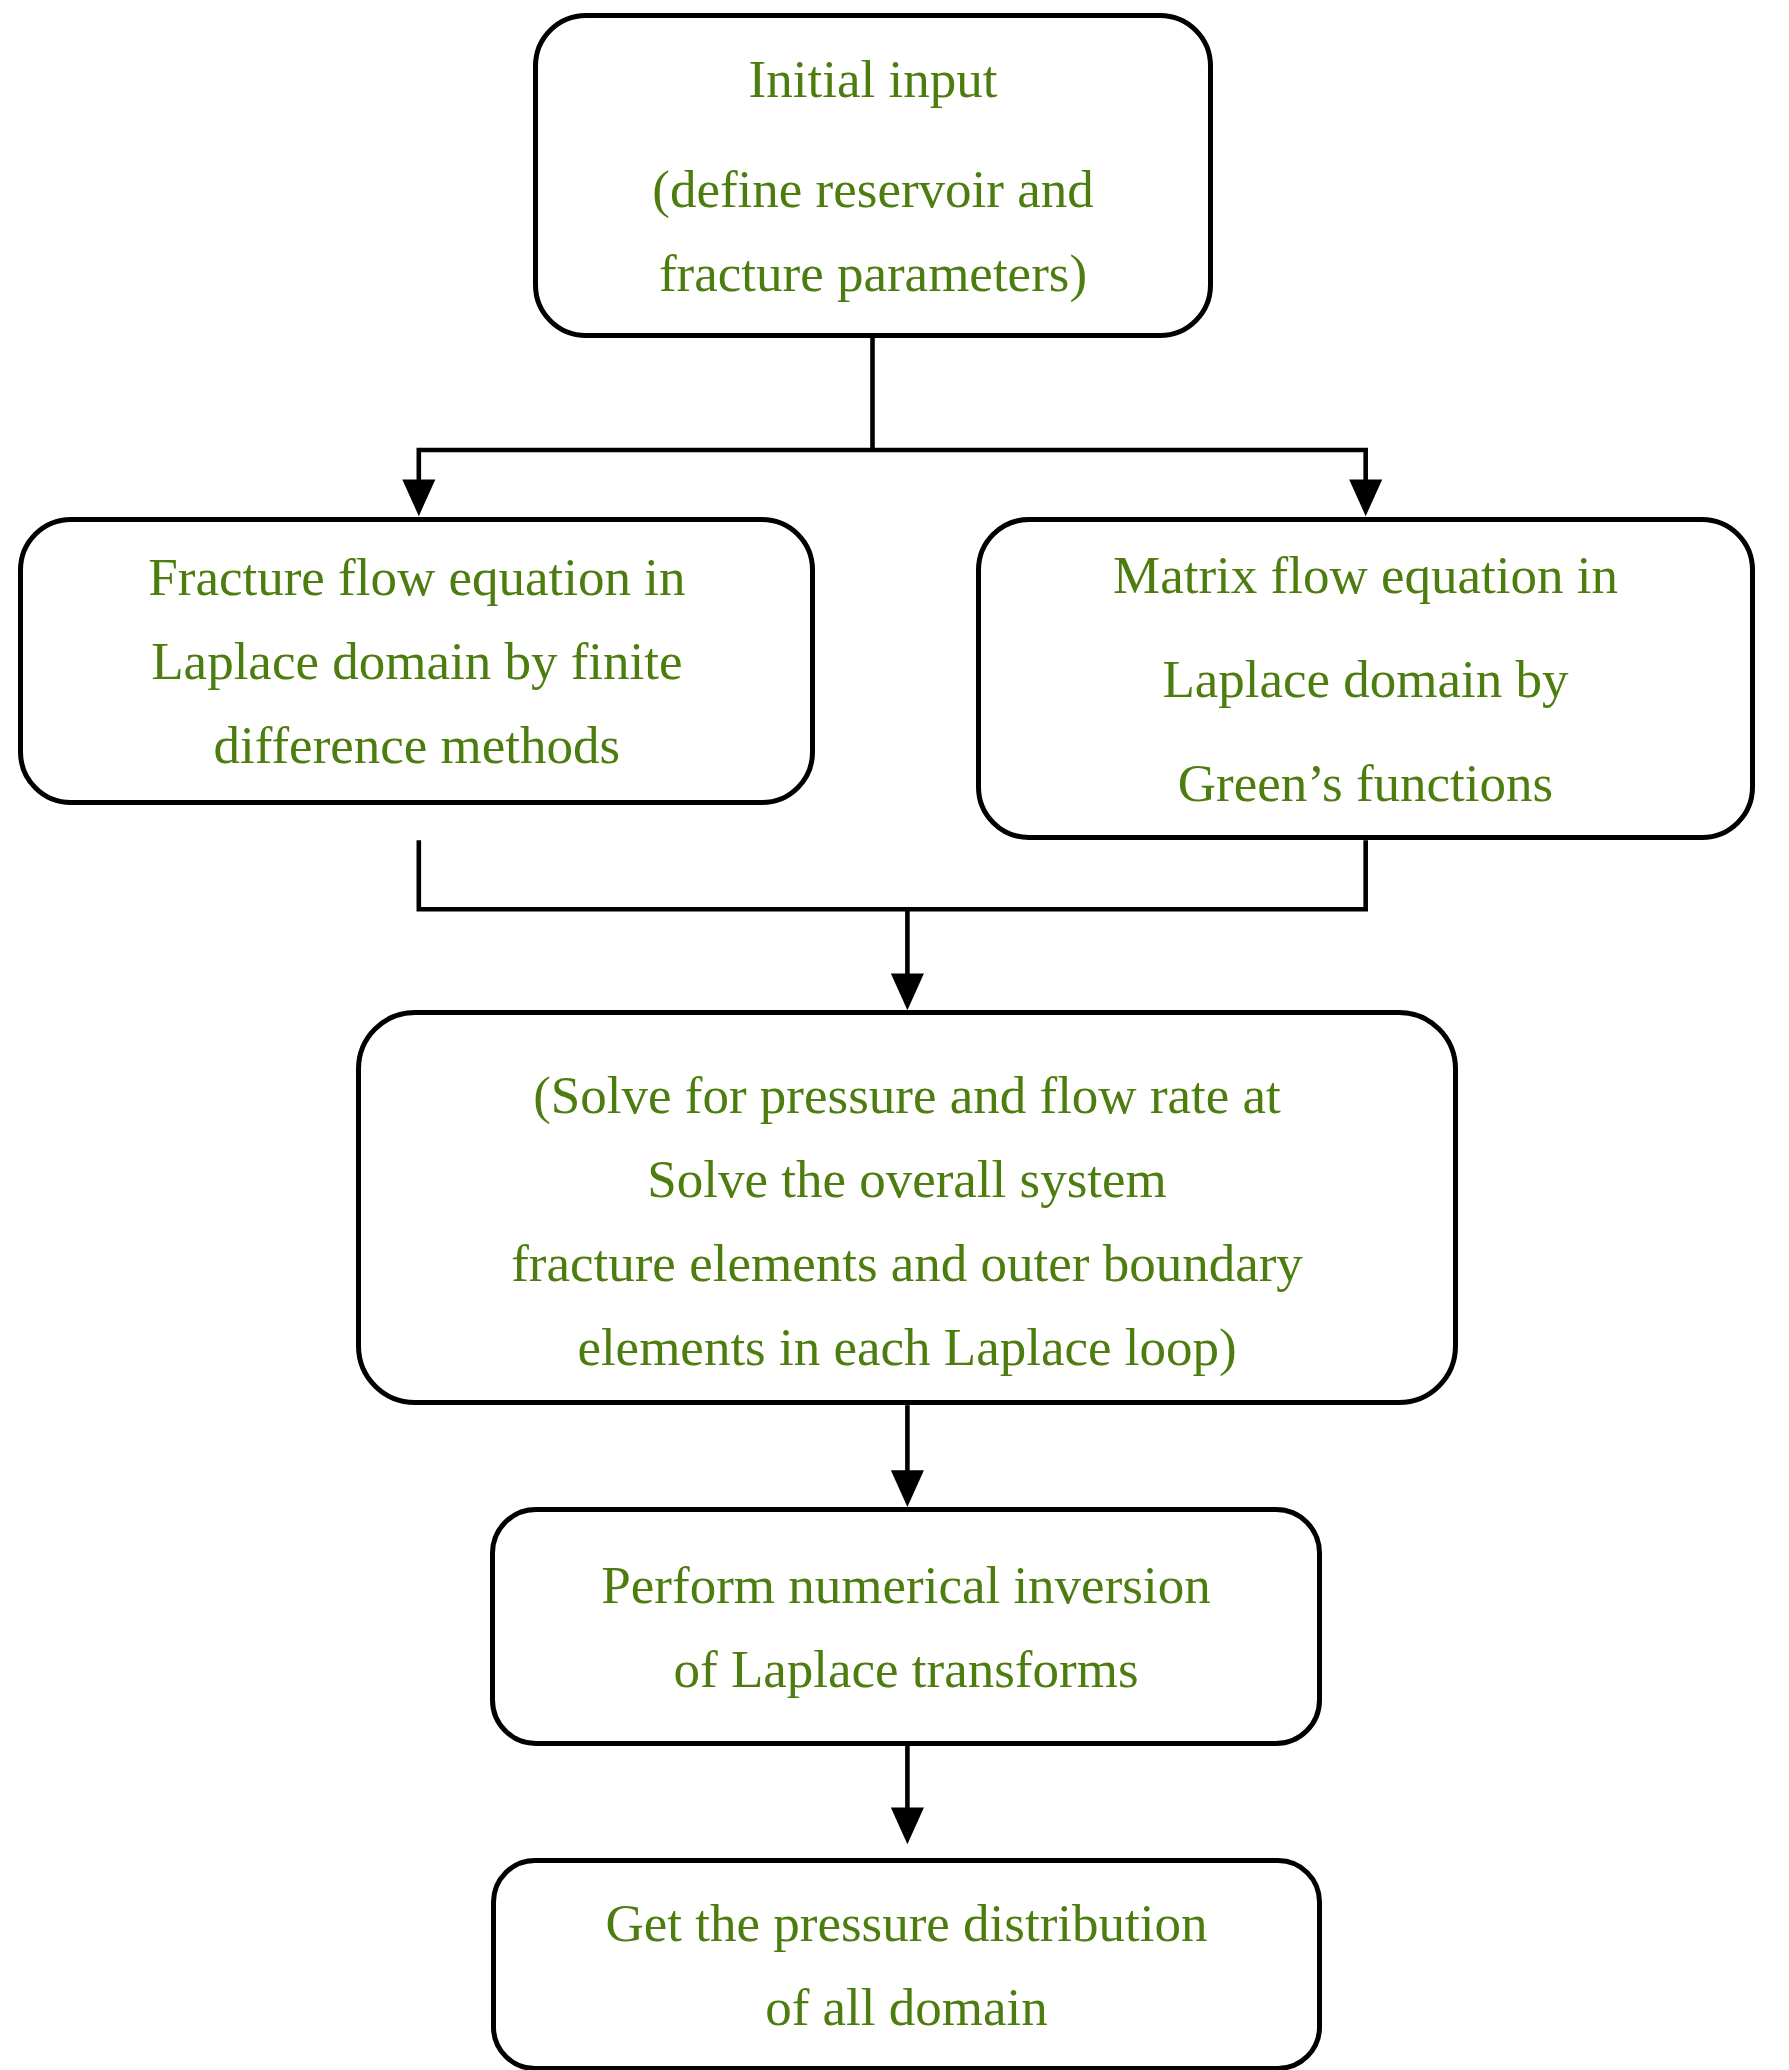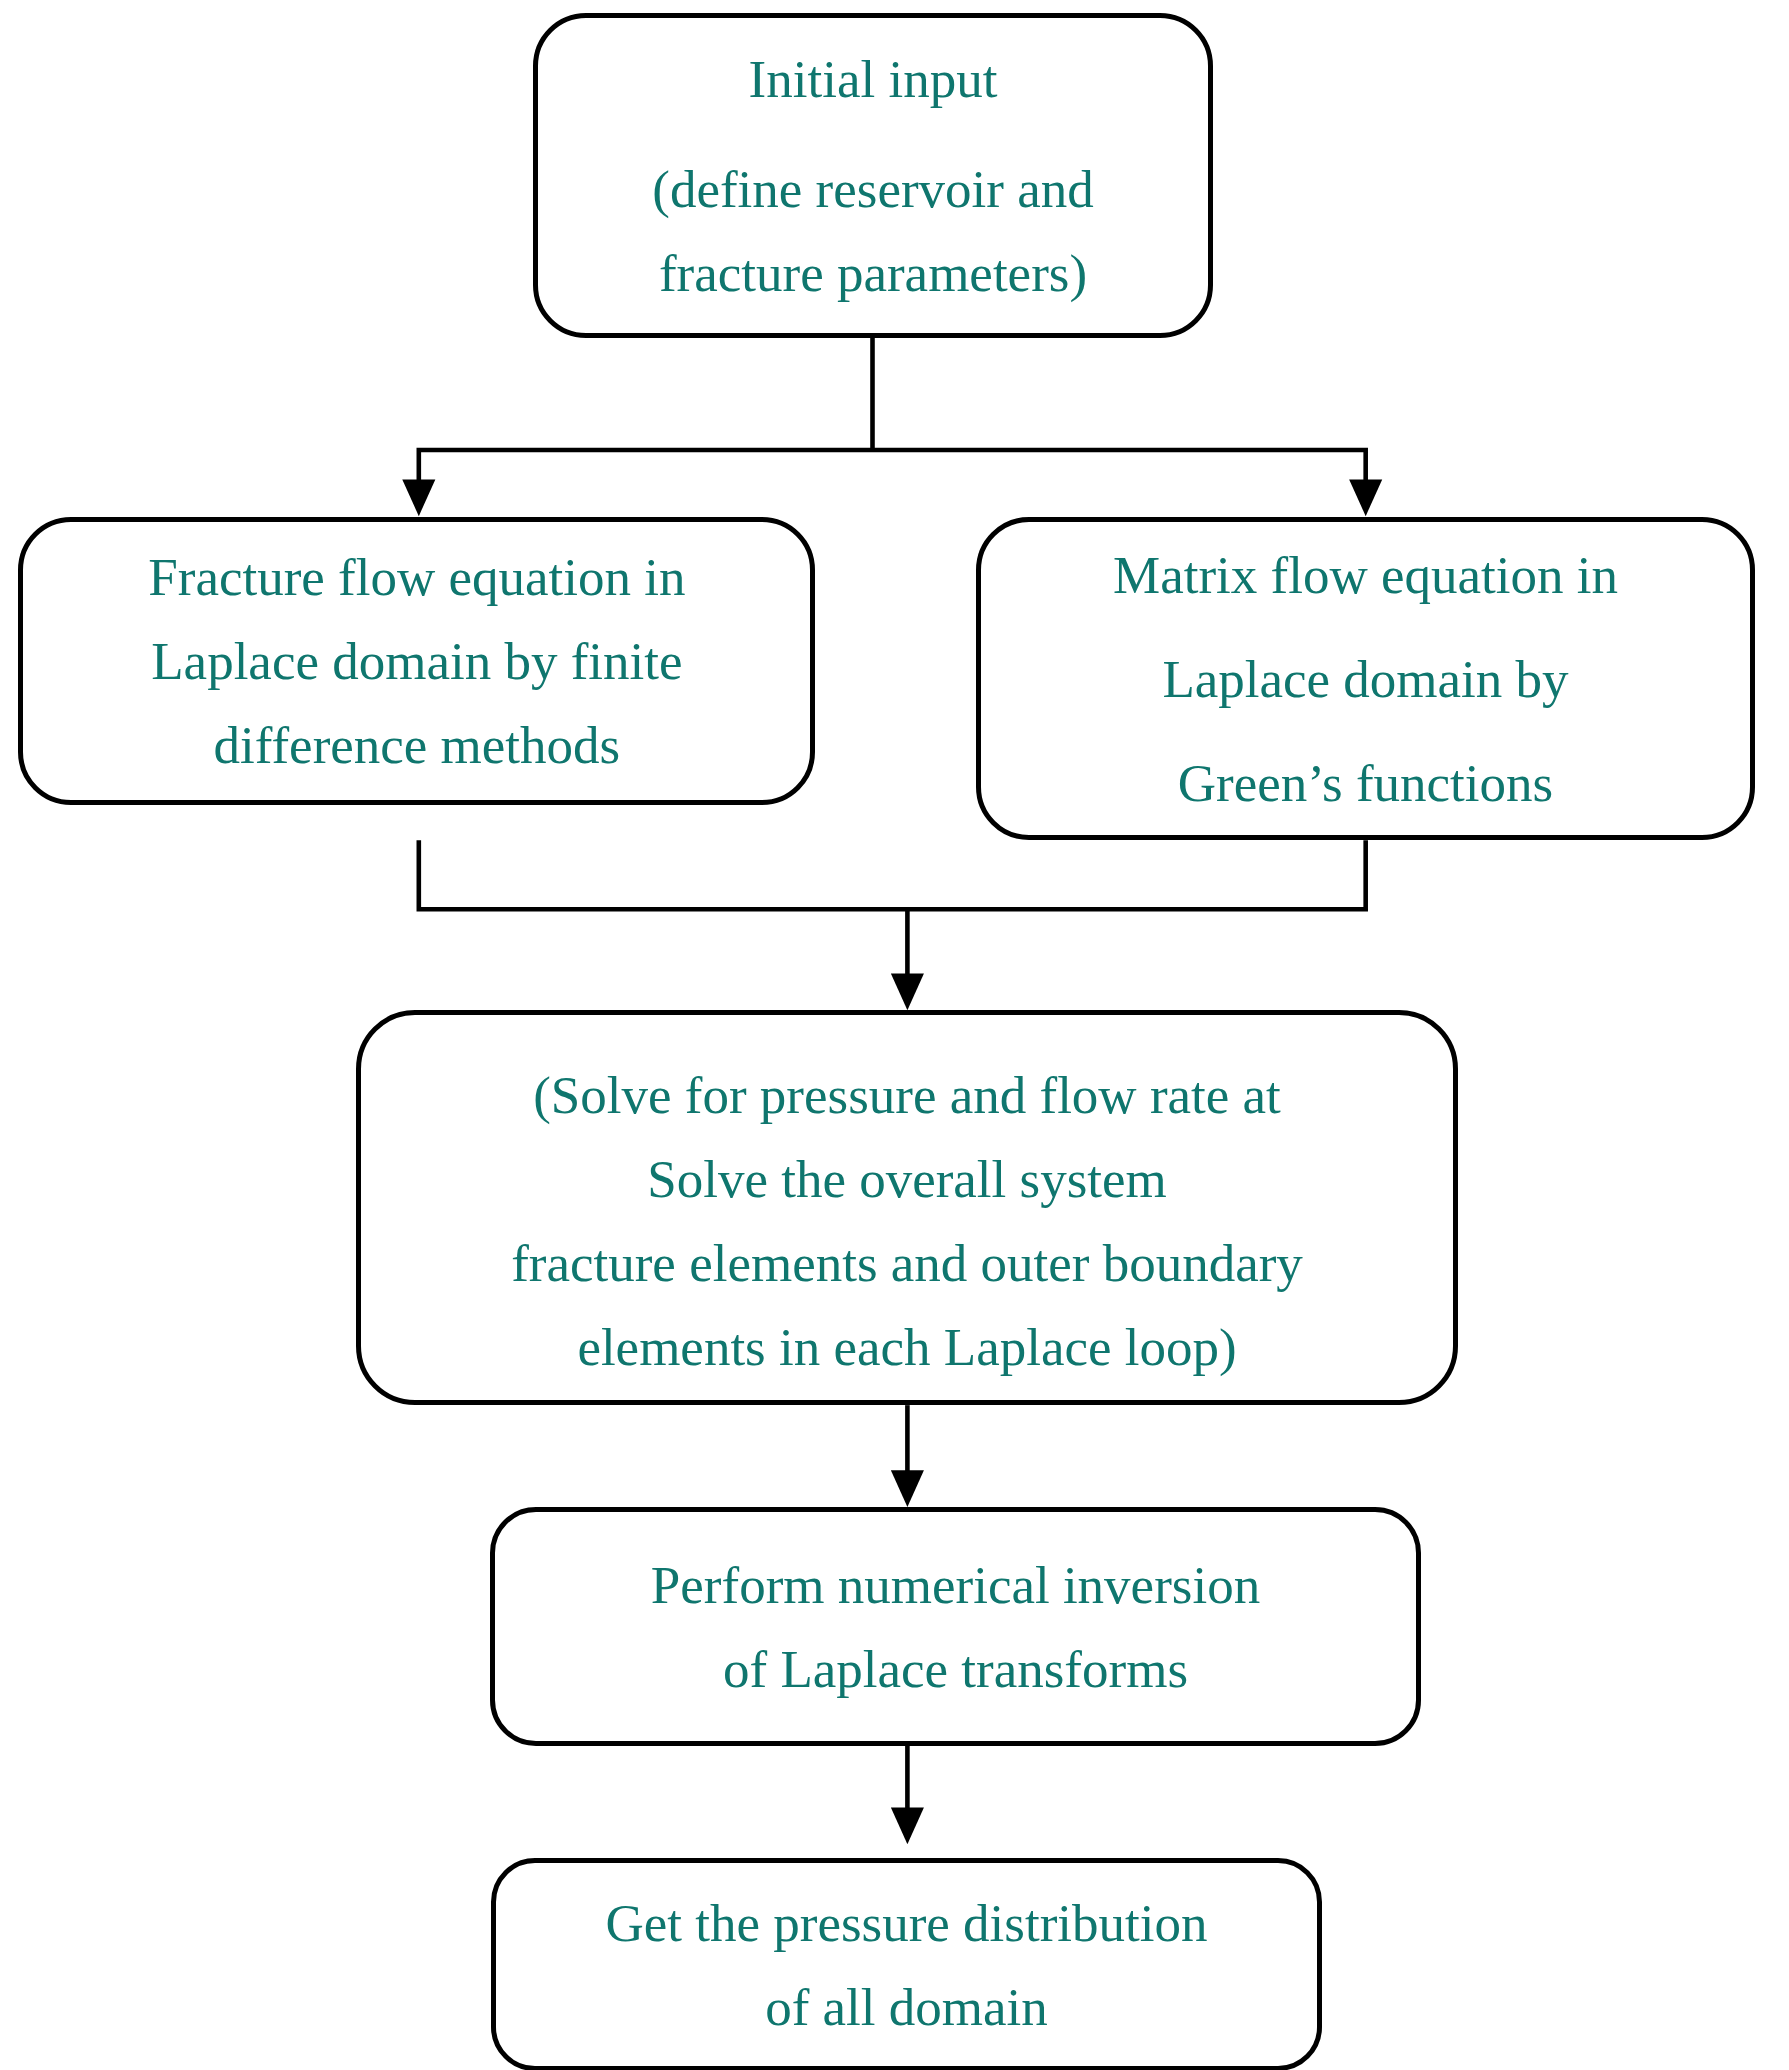--- a/index.html
+++ b/index.html
@@ -6,21 +6,21 @@
     margin: 0;
     padding: 0;
     background: #ffffff;
   }
   #canvas {
     position: relative;
     width: 1790px;
     height: 2071px;
     background: #ffffff;
     font-family: "Liberation Serif", "DejaVu Serif", serif;
-    color: #0f766e;
+    color: #4d7c0f;
     overflow: hidden;
     text-decoration: underline;
   }
   .node {
     position: absolute;
     box-sizing: border-box;
     border: 5.5px solid #000000;
     border-radius: 53px;
     background: #ffffff;
     display: flex;
@@ -32,21 +32,21 @@
     line-height: 84px;
   }
   .node .line { white-space: nowrap; }
   .node .para-gap { margin-top: 26px; }
 
   
   #node-initial-input        { left: 533px;  top: 13px;   width: 680px;  height: 325px; }
   #node-fracture-flow        { left: 18.4px;   top: 517px;  width: 797px;  height: 288px; }
   #node-matrix-flow          { left: 976px; top: 517px;  width: 779px;  height: 323px; gap: 20px; }
   #node-solve-system         { left: 356px;  top: 1010px; width: 1102px; height: 395px; border-radius: 59px; }
-  #node-laplace-inversion    { left: 490px;  top: 1507px; width: 931px;  height: 239px; border-radius: 46px; }
+  #node-laplace-inversion    { left: 490px;  top: 1507px; width: 832px;  height: 239px; border-radius: 46px; }
   #node-pressure-distribution{ left: 491px;  top: 1844px; width: 831px;  height: 213px; border-radius: 44px; margin-top: 14px; }
 
   #connectors {
     position: absolute;
     left: 0; top: 0;
     width: 1790px;
     height: 2071px;
   }
   #connectors path {
     fill: none;

